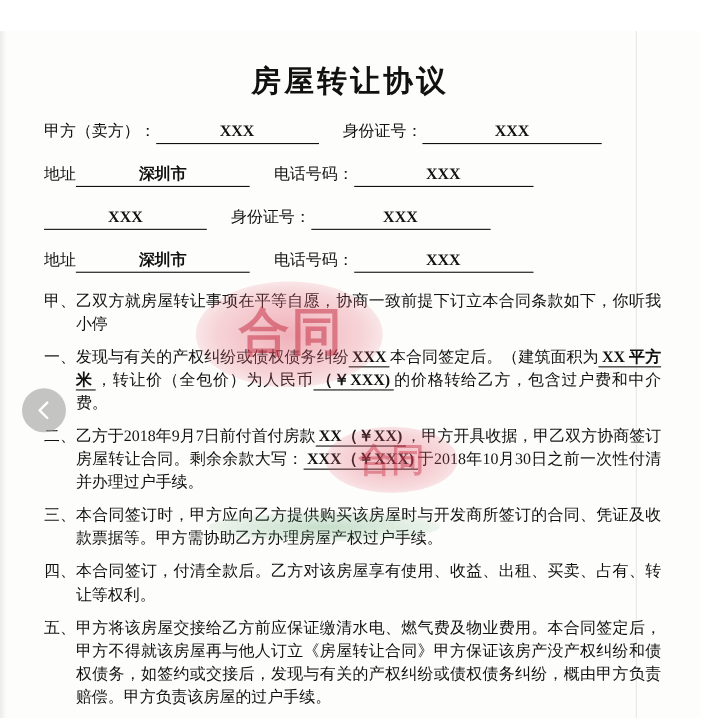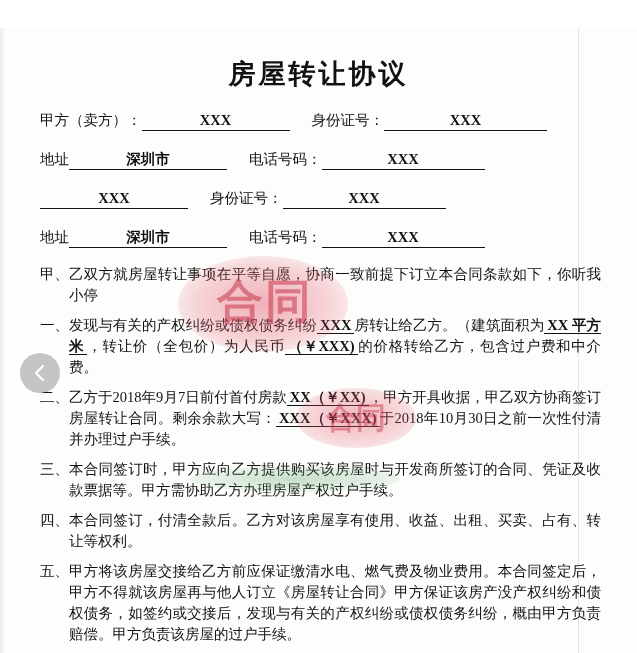--- a/index.html
+++ b/index.html
@@ -267,21 +267,21 @@
     </div>
 
     <div class="para first-para">
       <span class="para-marker">甲、</span>
       <span class="para-text">乙双方就房屋转让事项在平等自愿，协商一致前提下订立本合同条款如下，你听我小停</span>
     </div>
 
     <div id="clause-container">
         <div class="para">
           <span class="para-marker">一、</span>
-          <span class="para-text"><span>发现与有关的产权纠纷或债权债务纠纷</span><span class="u">XXX</span><span>房转让给乙方。（建筑面积为</span><span class="u">XX 平方米</span><span>，转让价（全包价）为人民币</span><span class="u">（￥XXX)</span><span>的价格转给乙方，包含过户费和中介费。</span></span>
+          <span class="para-text"><span>发现与有关的产权纠纷或债权债务纠纷</span><span class="u">XXX</span><span>本合同签定后。（建筑面积为</span><span class="u">XX 平方米</span><span>，转让价（全包价）为人民币</span><span class="u">（￥XXX)</span><span>的价格转给乙方，包含过户费和中介费。</span></span>
         </div>
         <div class="para">
           <span class="para-marker">二、</span>
           <span class="para-text"><span>乙方于2018年9月7日前付首付房款</span><span class="u">XX（￥XX)</span><span>，甲方开具收据，甲乙双方协商签订房屋转让合同。剩余余款大写：</span><span class="u">XXX（￥XXX)</span><span>于2018年10月30日之前一次性付清并办理过户手续。</span></span>
         </div>
         <div class="para">
           <span class="para-marker">三、</span>
           <span class="para-text"><span>本合同签订时，甲方应向乙方提供购买该房屋时与开发商所签订的合同、凭证及收款票据等。甲方需协助乙方办理房屋产权过户手续。</span></span>
         </div>
         <div class="para">

